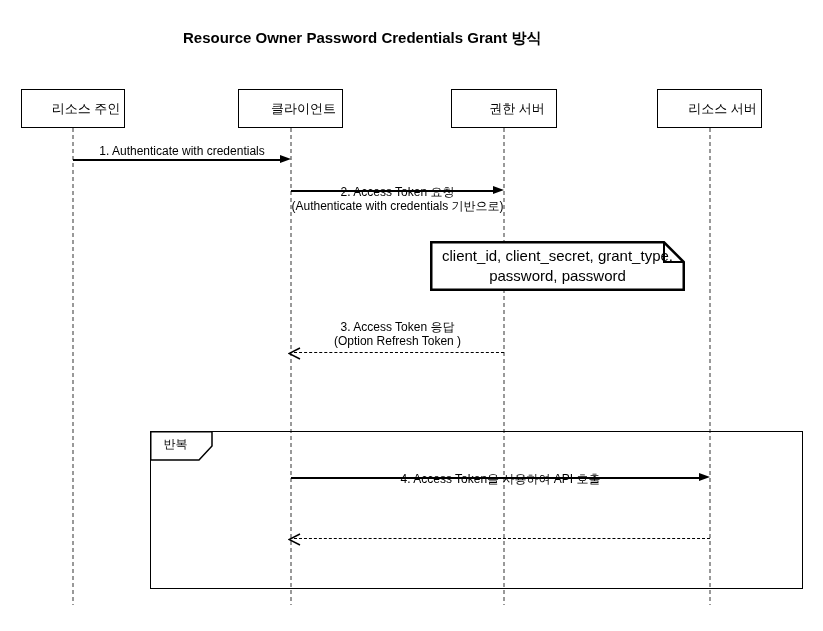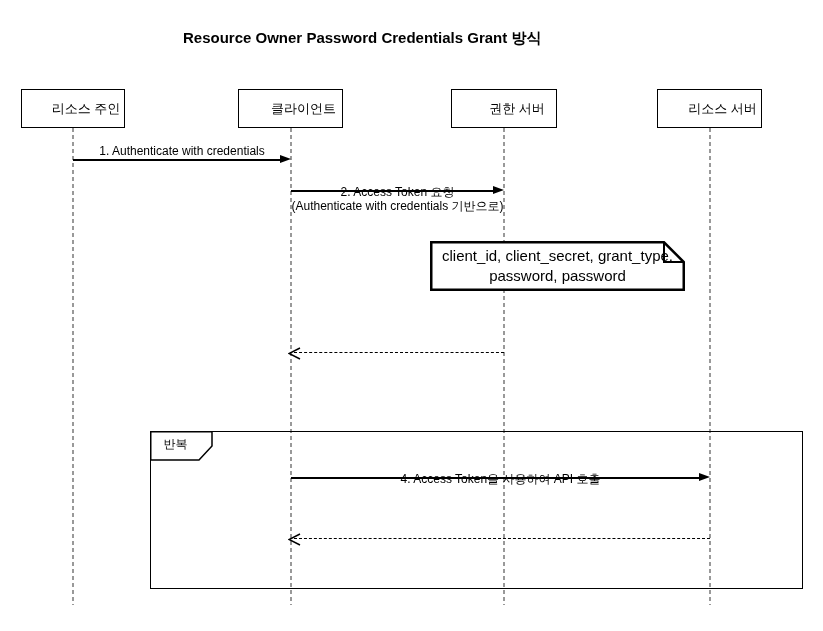--- a/index.html
+++ b/index.html
@@ -122,20 +122,24 @@
     <svg width="255" height="50" viewBox="0 0 255 50">
       <path d="M1.25,1.25 H234 L253.75,21 V48.75 H1.25 Z" fill="#ffffff" stroke="#000000" stroke-width="2.5"></path>
       <path d="M234,1.25 V21 H253.75" fill="none" stroke="#000000" stroke-width="2"></path>
     </svg>
     <div class="note-text">
       <span>client_id, client_secret, grant_type,</span>
       <span>password, password</span>
     </div>
   </div>
 
+  <div class="msg-label" id="msg3-label">
+    <span>3. Access Token 응답</span>
+    <span>(Option Refresh Token )</span>
+  </div>
   <div class="line-dashed" id="msg3-line"></div>
   <svg class="arrow-open" id="msg3-head" viewBox="0 0 13 13">
     <polyline points="12,1 1,6.5 12,12" fill="none" stroke="#000000" stroke-width="1.5"></polyline>
   </svg>
 
   <div class="loop-box">
     <div class="loop-tag">
       <svg width="64" height="30" viewBox="0 0 64 30">
         <polygon points="0.75,0.75 62,0.75 62,15 49,29 0.75,29" fill="#ffffff" stroke="#000000" stroke-width="1.5"></polygon>
       </svg>

